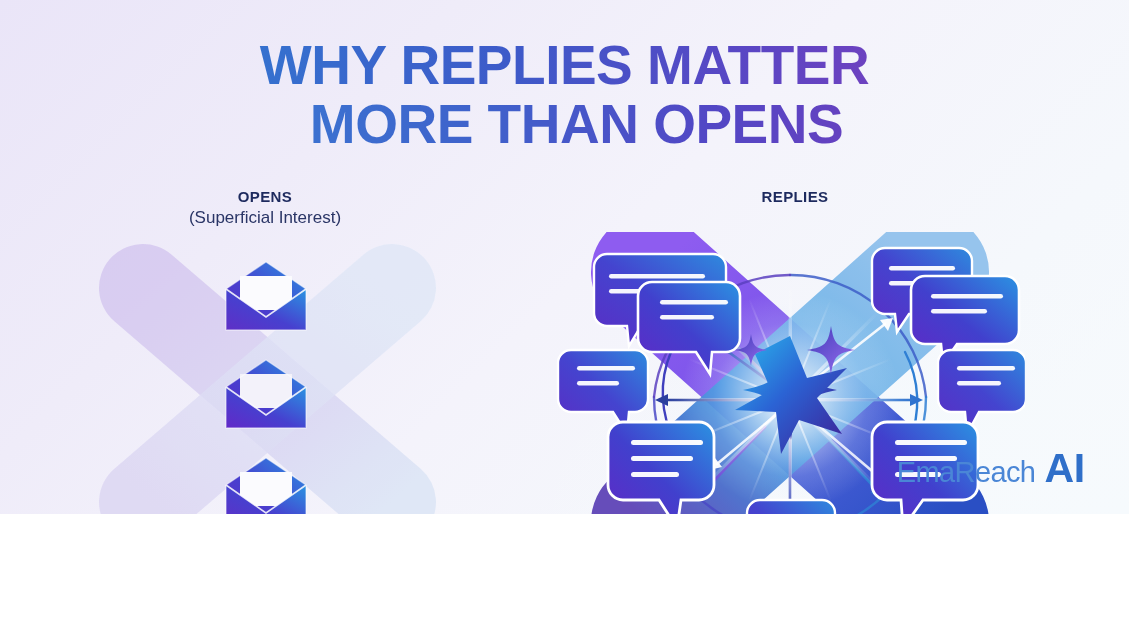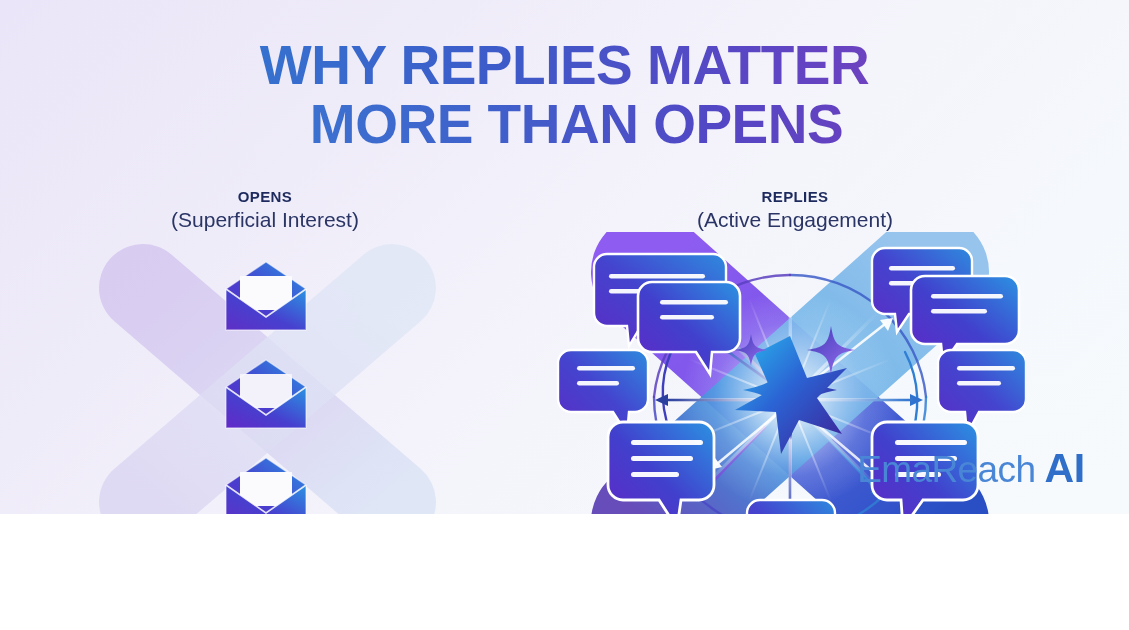--- a/index.html
+++ b/index.html
@@ -53,21 +53,21 @@
     margin-left: 24px;
     -webkit-text-fill-color: transparent;
   }
 
   
   .panel-head { position: absolute; text-align: center; user-select: none; }
   .panel-head .ph-title {
     font-size: 15px; font-weight: 700; color: #1d2a5e; letter-spacing: 0.4px;
   }
   .panel-head .ph-sub {
-    font-size: 21px; font-weight: 400; color: #2a3566; margin-top: 3px;
+    font-size: 17px; font-weight: 400; color: #2a3566; margin-top: 3px;
   }
   #opens-head  { left: 115px; top: 188px; width: 300px; }
   #replies-head{ left: 645px; top: 188px; width: 300px; }
 
   
   #opens-visual {
     position: absolute; left: 95px; top: 240px; width: 345px; height: 310px;
   }
   .ghost-x { position: absolute; inset: 0; }
 
@@ -82,21 +82,21 @@
   }
   .replies-layer { position: absolute; inset: 0; }
 
   
   #logo {
     position: absolute; right: 44px; bottom: 22px;
     display: flex; align-items: baseline; gap: 9px;
     user-select: none;
   }
   #logo .logo-word {
-    font-size: 37px; font-weight: 400; letter-spacing: -0.6px; color: #4a86d6;
+    font-size: 29px; font-weight: 400; letter-spacing: -0.6px; color: #4a86d6;
   }
   #logo .logo-ai {
     font-size: 41px; font-weight: 700; letter-spacing: -0.2px; color: #2f6fc9;
   }
 </style>
 </head>
 <body>
 
 <div id="canvas">
 
@@ -176,21 +176,20 @@
         <path d="M3 29 L43 57 L83 29 L83 70 L3 70 Z" fill="url(#envG3)"></path>
         <path d="M3 29 L43 57 L83 29" fill="none" stroke="#ffffff" stroke-width="1.6" opacity="0.85"></path>
         <path d="M43 2 L83 29 L83 70 L3 70 L3 29 Z" fill="none" stroke="#ffffff" stroke-width="1.3" opacity="0.5"></path>
       </svg>
 
     </div>
   </div>
 
   <div class="panel-head" id="replies-head">
     <div class="ph-title">REPLIES</div>
-    <div class="ph-sub">(Active Engagement)</div>
   </div>
 
   <div id="replies-visual">
 
     <svg class="replies-layer" viewBox="0 0 470 330">
       <defs>
 
         <linearGradient id="vxA" x1="0" y1="0" x2="1" y2="1">
           <stop offset="0%" stop-color="#8e5cf0"></stop>
           <stop offset="38%" stop-color="#7b55ea"></stop>

